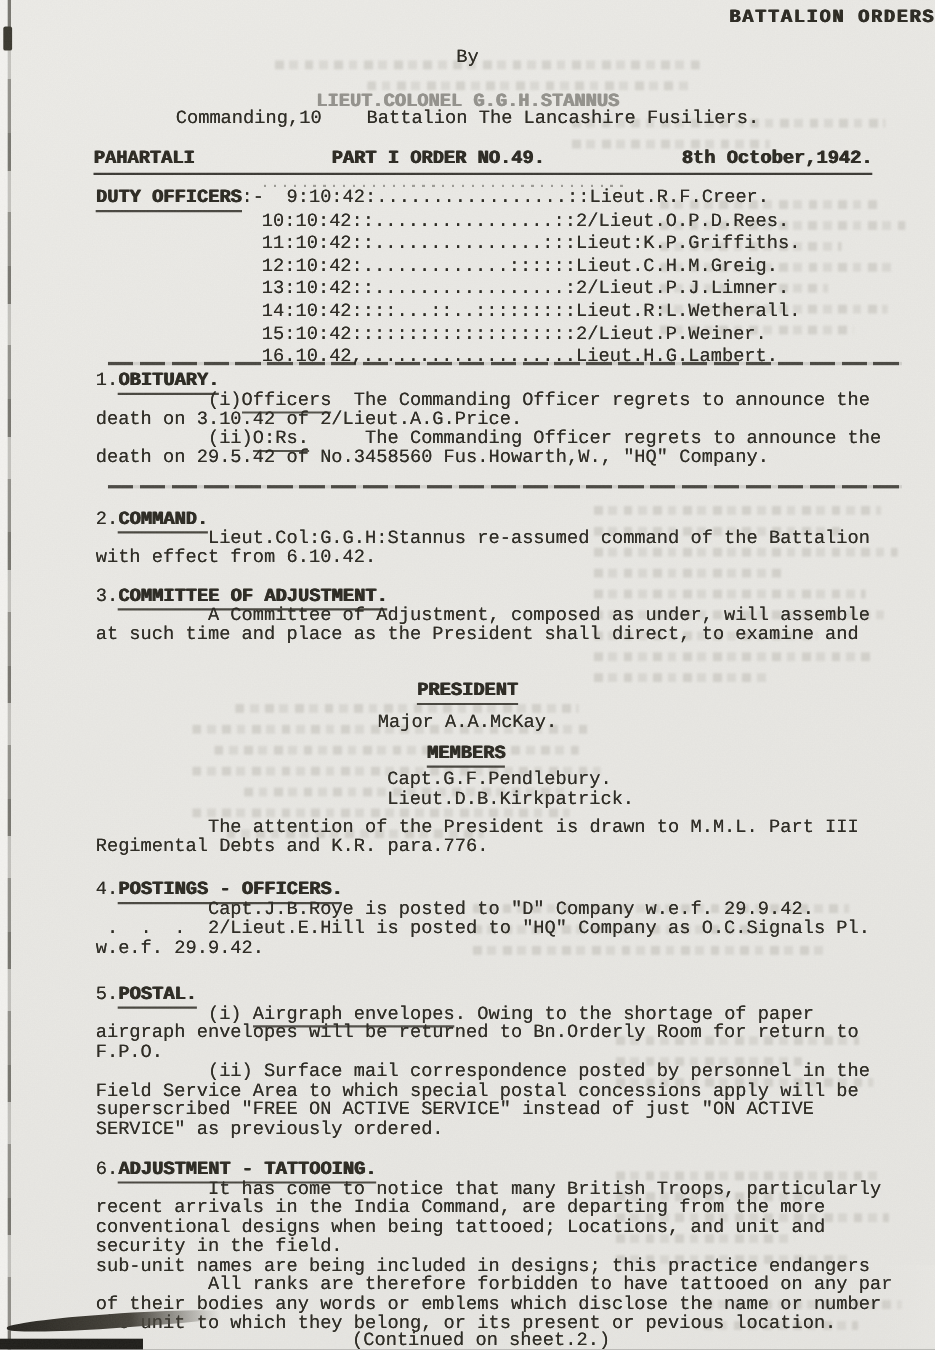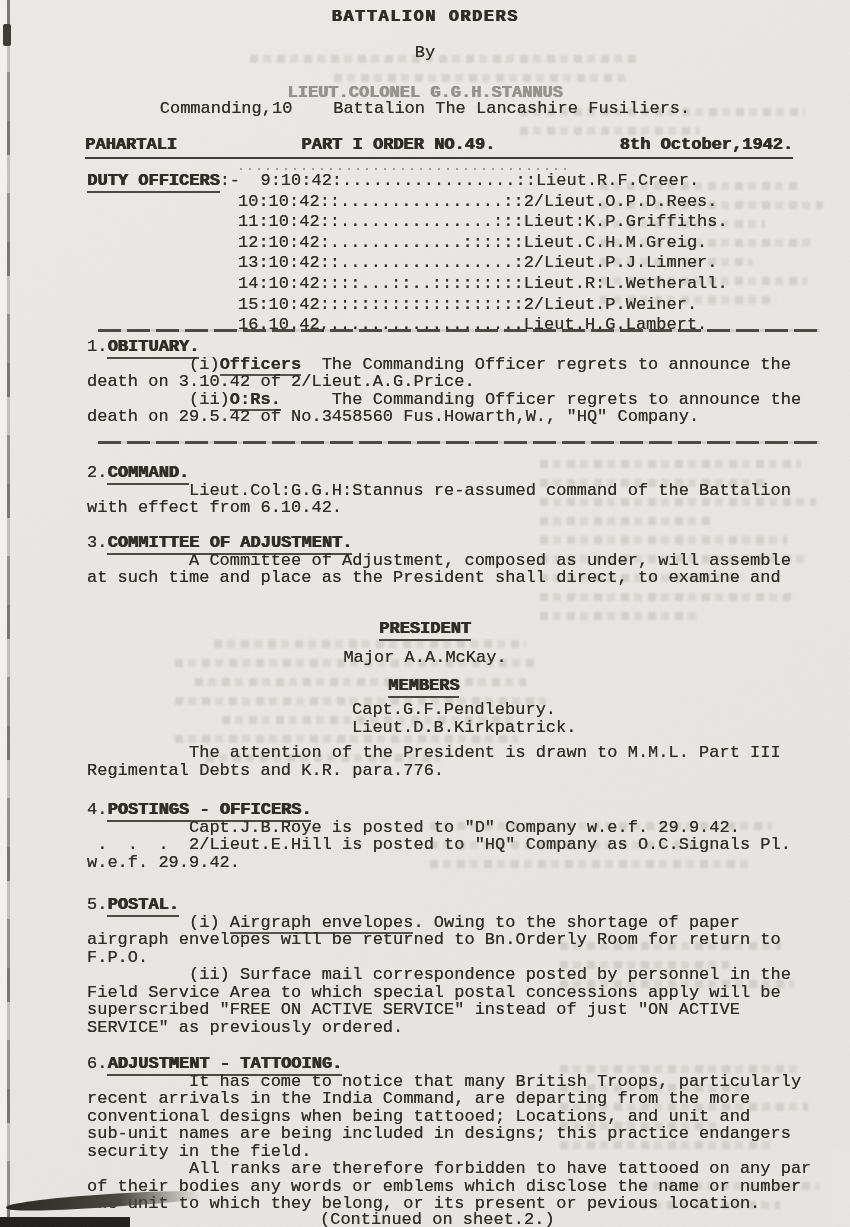--- a/index.html
+++ b/index.html
@@ -9,24 +9,24 @@
     background:linear-gradient(145deg,#ecebe7 0%,#e9e8e4 40%,#e6e5e1 100%);
     overflow:hidden;
     font-family:"Liberation Mono","DejaVu Sans Mono",monospace;
     color:#2b2922;
   }
   .abs{position:absolute;}
   .t{font-size:17px;line-height:17.5px;white-space:pre;text-shadow:0 0 .5px rgba(43,41,34,.85);}
   .tline{white-space:pre;margin-left:12px;}
   .center{left:0;right:0;text-align:center;}
   .head{font-weight:bold;text-shadow:.8px 0 0 currentColor, 0 0 .5px rgba(43,41,34,.7);}
-  .title{letter-spacing:1.5px;}
+  .title{letter-spacing:1.5px;text-align:right;}
   .hu{border-bottom:2px solid rgba(43,41,34,.85);padding-bottom:1px;}
   .u{border-bottom:2px solid rgba(43,41,34,.8);}
-  .b{font-weight:bold;}
+  .b{font-weight:normal;}
   .faded{opacity:.45;filter:blur(.4px);}
   .duty .tline{line-height:20.6px;}
   .ind16{margin-left:163px;}
   .orderrow{
     position:absolute;left:85px;top:136px;width:708px;
     display:flex;justify-content:space-between;
     border-bottom:2.5px solid rgba(40,38,32,.9);padding-bottom:3px;
   }
   .dotrow{left:240px;top:168px;width:330px;height:2px;
     background:repeating-linear-gradient(90deg,rgba(60,58,50,.45) 0 2px,transparent 2px 9px);}
@@ -187,22 +187,22 @@
     <div class="t tline">Field Service Area to which special postal concessions apply will be</div>
     <div class="t tline">superscribed "FREE ON ACTIVE SERVICE" instead of just "ON ACTIVE</div>
     <div class="t tline">SERVICE" as previously ordered.</div>
   </div>
 
   <div class="abs" style="left:75px;top:1055px">
     <div class="t tline"><span>6.</span><span class="head hu">ADJUSTMENT - TATTOOING.</span></div>
     <div class="t tline">          It has come to notice that many British Troops, particularly</div>
     <div class="t tline">recent arrivals in the India Command, are departing from the more</div>
     <div class="t tline">conventional designs when being tattooed; Locations, and unit and</div>
+    <div class="t tline">security in the field.</div>
     <div class="t tline">sub-unit names are being included in designs; this practice endangers</div>
-    <div class="t tline">security in the field.</div>
     <div class="t tline">          All ranks are therefore forbidden to have tattooed on any par</div>
     <div class="t tline">of their bodies any words or emblems which disclose the name or number</div>
     <div class="t tline">the unit to which they belong, or its present or pevious location.</div>
   </div>
 
   <div class="abs t" style="left:320px;top:1211px">(Continued on sheet.2.)</div>
 
   <div class="edge-white"></div>
   <div class="edge-line"></div>
   <div class="blob-topleft"></div>

